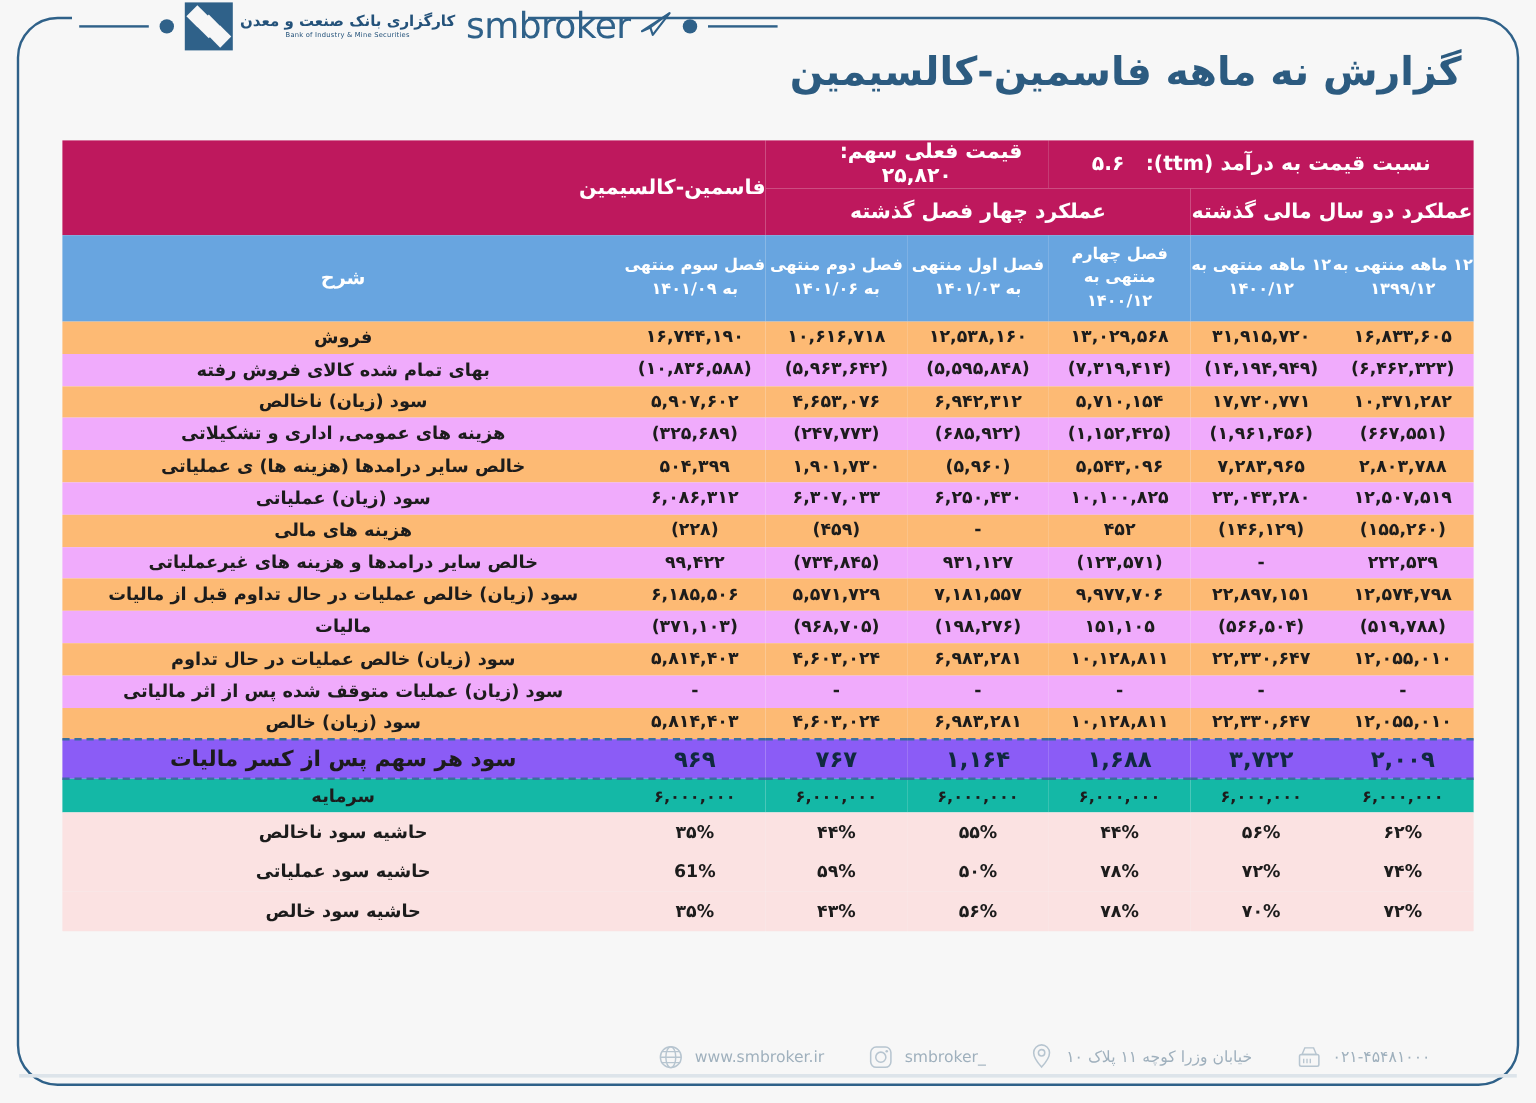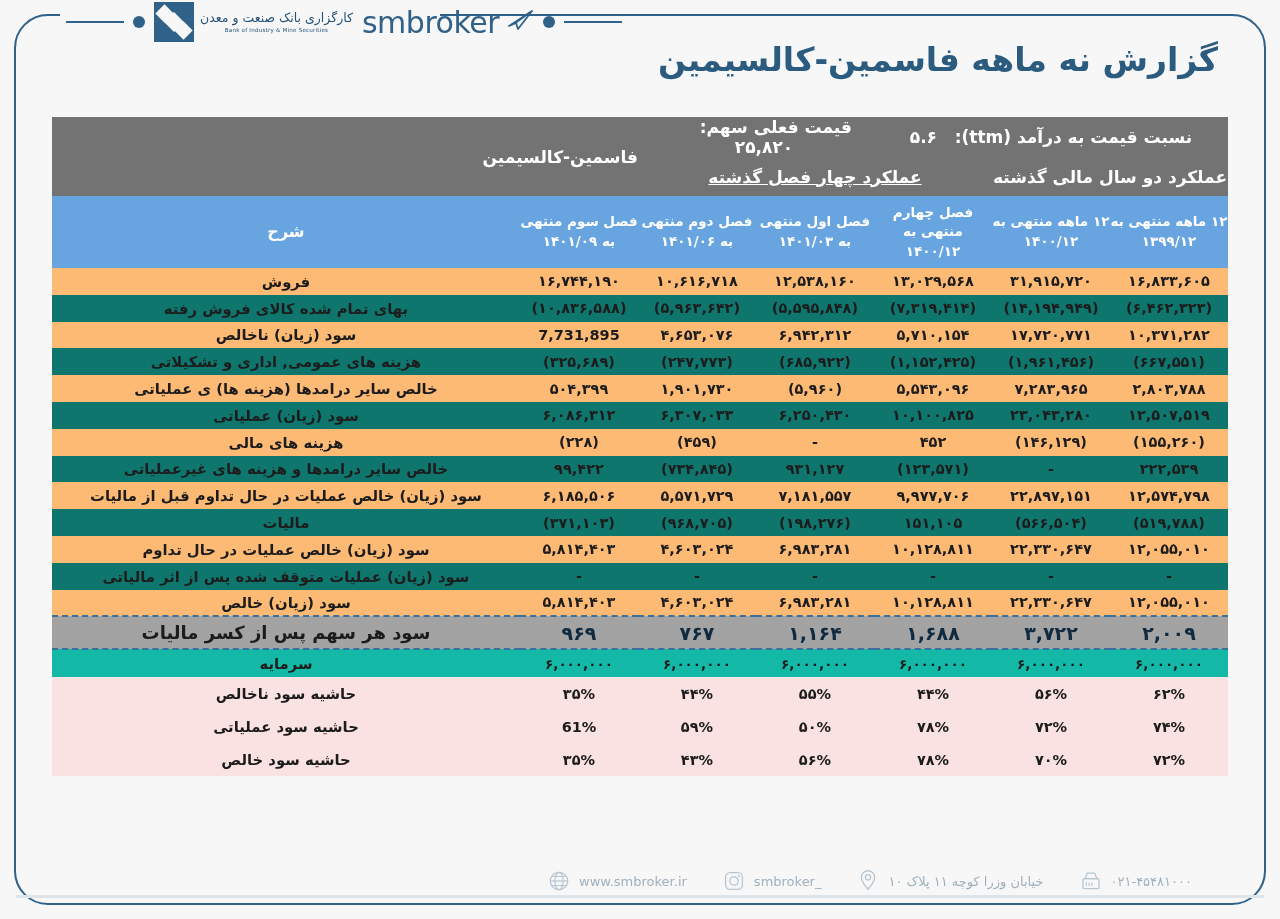--- a/index.html
+++ b/index.html
@@ -71,21 +71,21 @@
     align-items: center;
     gap: 6px;
     direction: rtl;
   }
   .bank-logo-text {
     text-align: center;
     line-height: 1.15;
   }
   .bank-logo-fa {
     font-size: 12.5px;
-    font-weight: normal;
+    font-weight: bold;
     color: #24527a;
     letter-spacing: 0.5px;
   }
   .bank-logo-en {
     font-size: 5.6px;
     color: #24527a;
     letter-spacing: 0.2px;
     margin-top: 2px;
   }
   .bank-mark {
@@ -142,38 +142,38 @@
     border-collapse: collapse;
     table-layout: fixed;
   }
   table.fin td, table.fin th {
     padding: 0;
     vertical-align: middle;
   }
 
   
   .meta-row td {
-    background: #737373;
+    background: #be185d;
     color: #ffffff;
     height: 39px;
     font-size: 17px;
     font-weight: bold;
   }
   .meta-company {
     text-align: right;
     font-size: 19px;
   }
   .meta-price {
     text-align: center;
     padding-left: 16px !important;
   }
   .meta-pe {
     text-align: center;
   }
-  .meta-sub-4 { text-align: center; font-size: 18px; text-decoration: underline; }
+  .meta-sub-4 { text-align: center; font-size: 18px; }
   .meta-sub-2 { text-align: center; font-size: 18px; }
 
   
   .colhead td {
     background: #68a5e0;
     color: #ffffff;
     font-size: 13.5px;
     font-weight: bold;
     text-align: center;
     height: 72px;
@@ -189,27 +189,27 @@
     text-align: center;
     color: #1c1c1c;
     font-weight: bold;
   }
   tr.drow td.desc {
     font-size: 14.8px;
     text-align: center;
     font-weight: bold;
     color: #1c1c1c;
   }
-  tr.alt td { background: #0f766e; }
+  tr.alt td { background: #f0abfc; }
   tr.plain td { background: #fdba74; }
   .neg { color: #e8251f; }
 
   
   tr.eps td {
-    background: #a3a3a3;
+    background: #8b5cf6;
     height: 33px;
     font-size: 19px;
     font-weight: bold;
     color: #102a3f;
     border-top: 2px dashed #3a6f9e;
     border-bottom: 2px dashed #3a6f9e;
   }
   tr.eps td.desc { font-size: 18px; }
 
   
@@ -368,21 +368,21 @@
           <td class="neg">(۵,۹۶۳,۶۴۲)</td>
           <td class="neg">(۱۰,۸۳۶,۵۸۸)</td>
           <td class="desc">بهای تمام شده کالای فروش رفته</td>
         </tr>
         <tr class="drow plain">
           <td>۱۰,۳۷۱,۲۸۲</td>
           <td>۱۷,۷۲۰,۷۷۱</td>
           <td>۵,۷۱۰,۱۵۴</td>
           <td>۶,۹۴۲,۳۱۲</td>
           <td>۴,۶۵۳,۰۷۶</td>
-          <td>7,731,895</td>
+          <td>۵,۹۰۷,۶۰۲</td>
           <td class="desc">سود (زیان) ناخالص</td>
         </tr>
         <tr class="drow alt">
           <td class="neg">(۶۶۷,۵۵۱)</td>
           <td class="neg">(۱,۹۶۱,۴۵۶)</td>
           <td class="neg">(۱,۱۵۲,۴۲۵)</td>
           <td class="neg">(۶۸۵,۹۲۲)</td>
           <td class="neg">(۲۴۷,۷۷۳)</td>
           <td class="neg">(۳۲۵,۶۸۹)</td>
           <td class="desc">هزینه های عمومی, اداری و تشکیلاتی</td>

